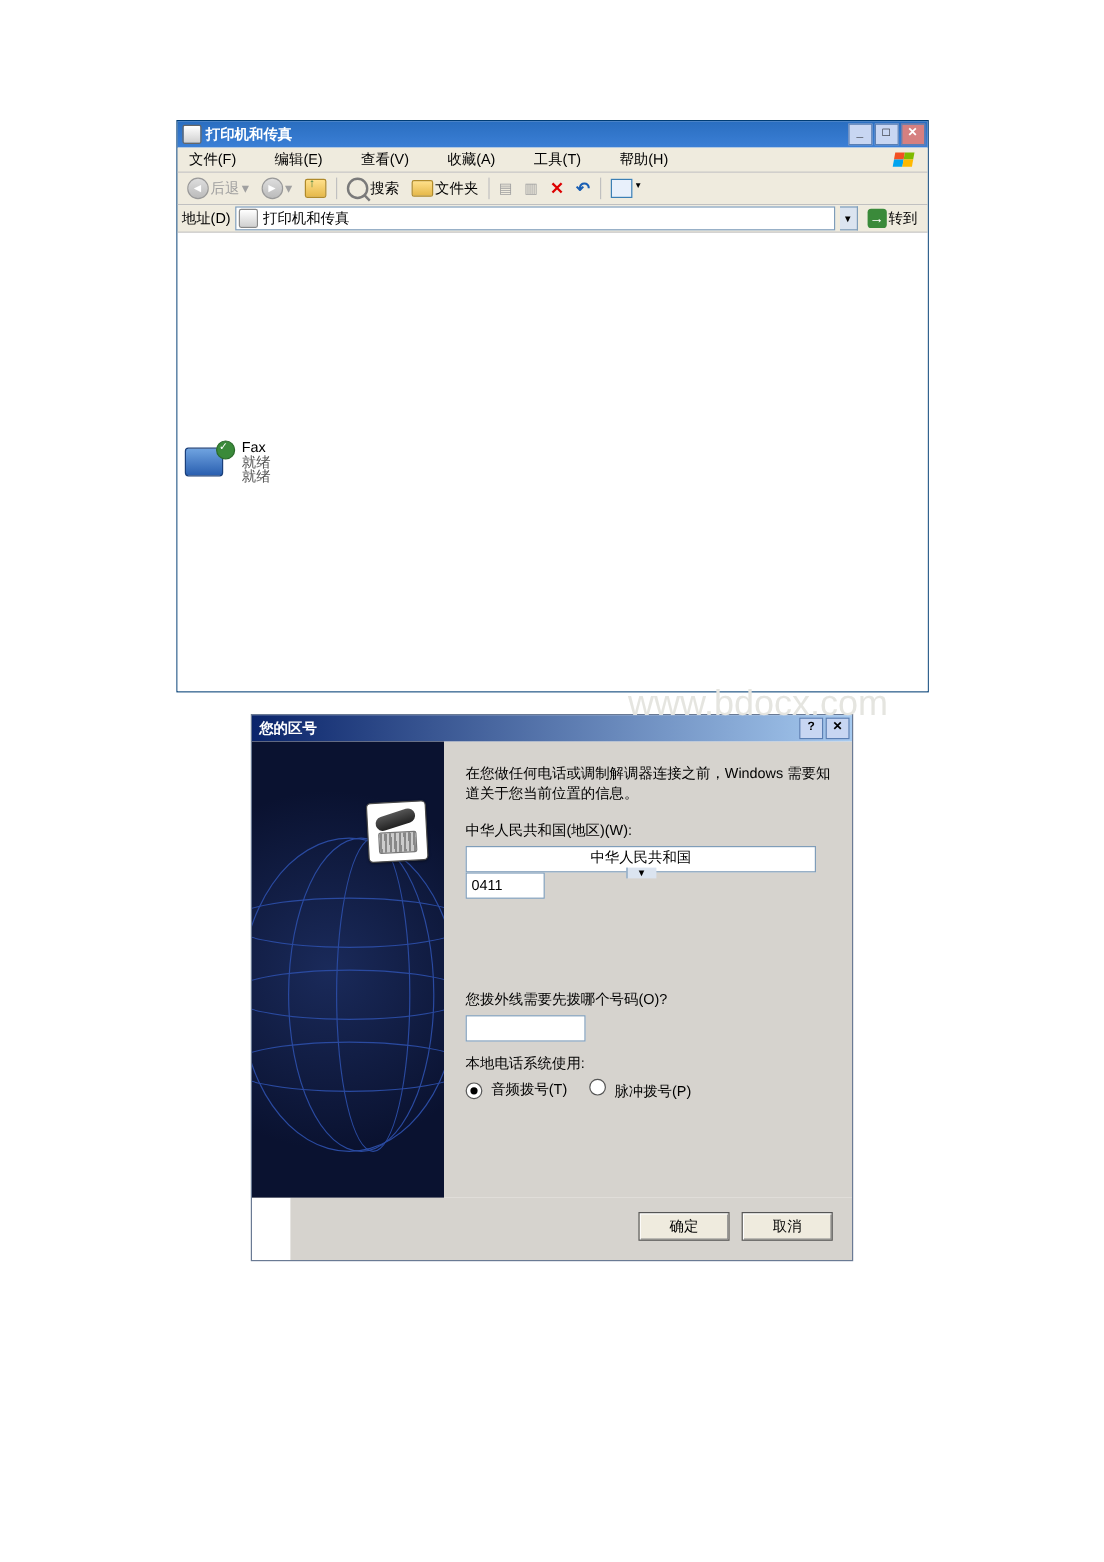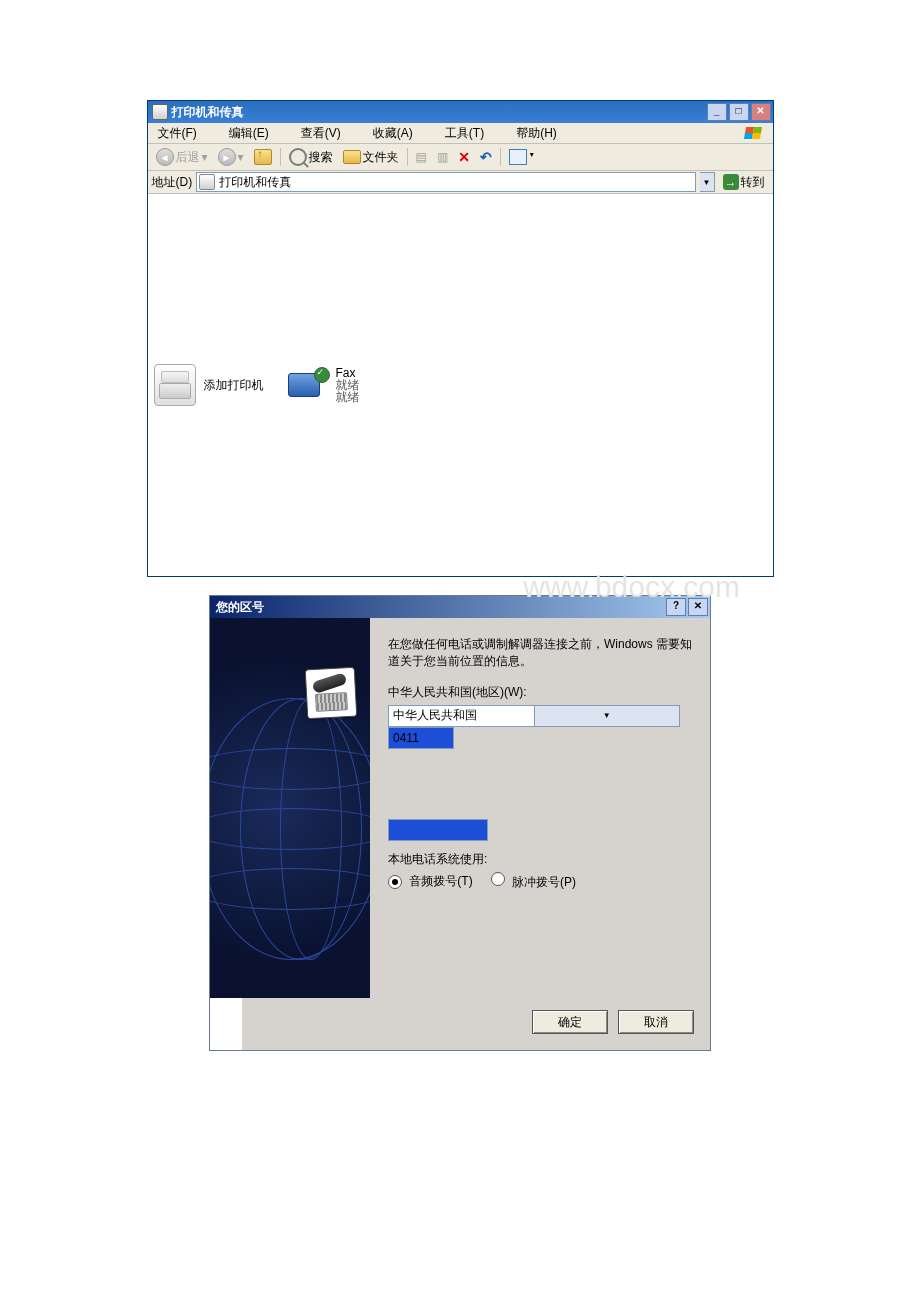--- a/index.html
+++ b/index.html
@@ -242,29 +242,29 @@
   }
 
   .dlg-right{
     flex:1;
     padding:18px 18px 0 18px;
     position:relative;
   }
   .field-label{margin:6px 0 4px 0;}
   .select{
     display:flex;align-items:center;
-    border:1px solid #7f9db9;background:#fff;height:20px;width:290px;
+    border:1px solid #7f9db9;background:#fff;height:20px;width:290px;flex-direction:column;
   }
   .select span{flex:1;padding:0 4px;}
   .select .drop{
     width:16px;height:100%;background:#dbe4f0;border-left:1px solid #7f9db9;
     display:flex;align-items:center;justify-content:center;font-size:8px;
   }
   .textbox{
-    border:1px solid #7f9db9;background:#1d4ed8;height:20px;padding:0 4px;
+    border:1px solid #7f9db9;background:#ffffff;height:20px;padding:0 4px;
     display:flex;align-items:center;
   }
   .tb-sm{width:56px;}
   .tb-md{width:90px;}
   .radio-row{display:flex;gap:18px;margin-top:4px;align-items:center;}
   .radio{width:12px;height:12px;border-radius:50%;border:1px solid #555;background:#fff;display:inline-flex;align-items:center;justify-content:center;margin-right:4px;}
   .radio.checked::after{content:"";width:6px;height:6px;border-radius:50%;background:#000;}
 
   .dlg-buttons{
     background:#d6d3ce;
@@ -357,24 +357,20 @@
       </div>
       <div class="addr-drop">▼</div>
       <div class="go-btn">
         <span class="go-arrow">→</span>
         <span>转到</span>
       </div>
     </div>
 
     <div class="win-content">
       <div class="item">
-        <span class="printer-icon"></span>
-        <span>添加打印机</span>
-      </div>
-      <div class="item">
         <span class="fax-icon">
           <span class="fax-device"></span>
           <span class="fax-status"></span>
         </span>
         <span style="display:flex;flex-direction:column;line-height:12px;">
           <span>Fax</span>
           <span style="color:#555;">就绪</span>
           <span style="color:#555;">就绪</span>
         </span>
       </div>
@@ -413,20 +409,21 @@
           <span>中华人民共和国</span>
           <span class="drop">▼</span>
         </div>
 
         <div class="textbox tb-sm">
           <span>0411</span>
         </div>
 
         <div class="spacer"></div>
 
+        <div class="field-label">您拨外线需要先拨哪个号码(O)?</div>
         <div class="textbox tb-md">
           <span></span>
         </div>
 
         <div class="field-label" style="margin-top:10px;">本地电话系统使用:</div>
         <div class="radio-row">
           <label>
             <span class="radio checked"></span>
             <span>音频拨号(T)</span>
           </label>

